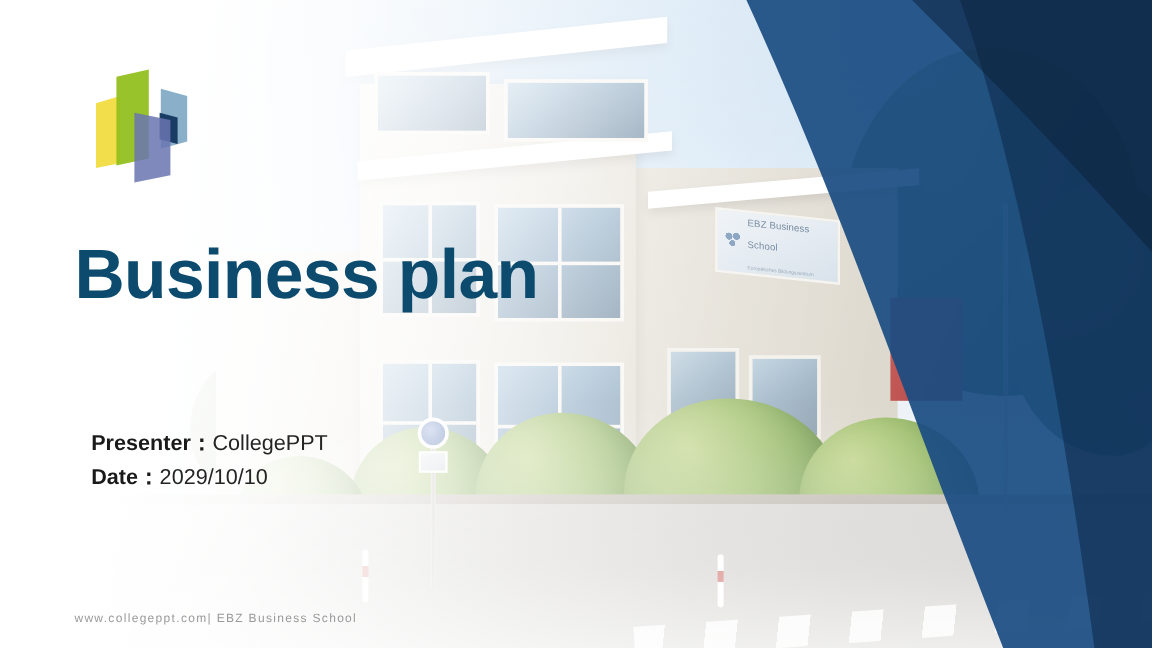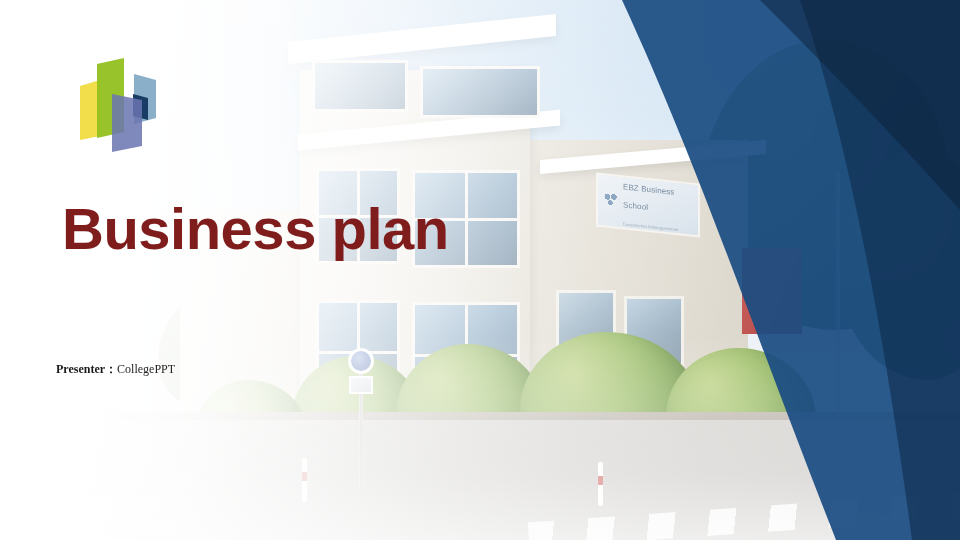--- a/index.html
+++ b/index.html
@@ -233,42 +233,41 @@
     left: 76px; top: 48px;
     width: 94px; height: 106px;
   }
 
   
   .title {
     position: absolute;
     left: 62px; top: 196px;
     font-size: 58px;
     font-weight: bold;
-    color: #7f1d1d;
+    color: #0c4a6e;
     letter-spacing: -0.5px;
     line-height: 66px;
     white-space: nowrap;
   }
   .subtitle {
     position: absolute;
     left: 63px; top: 279px;
     font-size: 30px;
     font-weight: normal;
     color: #1d1d1d;
     line-height: 36px;
     white-space: nowrap;
   }
   .meta {
     position: absolute;
-    left: 56px; top: 355px;
-    font-size: 12px;
+    left: 76px; top: 355px;
+    font-size: 18px;
     color: #1a1a1a;
     line-height: 28px;
     white-space: nowrap;
-    font-family: Liberation Serif, serif;
   }
   .meta-row { display: block; }
   .meta-label { font-weight: bold; }
   .meta-colon { font-weight: bold; }
   .meta-value { font-weight: normal; color: #242424; }
 
   .footer {
     position: absolute;
     left: 62px; top: 510px;
     font-size: 10px;
@@ -360,16 +359,20 @@
     <polygon points="36,46 66,52 66,98 36,104" fill="#6A74B0" fill-opacity="0.85"></polygon>
   </svg>
 
   <div class="title">Business plan</div>
 
 
   <div class="meta">
     <span class="meta-row">
       <span class="meta-label">Presenter</span><span class="meta-colon">：</span><span class="meta-value">CollegePPT</span>
     </span>
+    <span class="meta-row">
+      <span class="meta-label">Date</span><span class="meta-colon">：</span><span class="meta-value">2029/10/10</span>
+    </span>
   </div>
 
+  <div class="footer">www.collegeppt.com| EBZ Business School</div>
 
 </div>
 
 </body></html>

